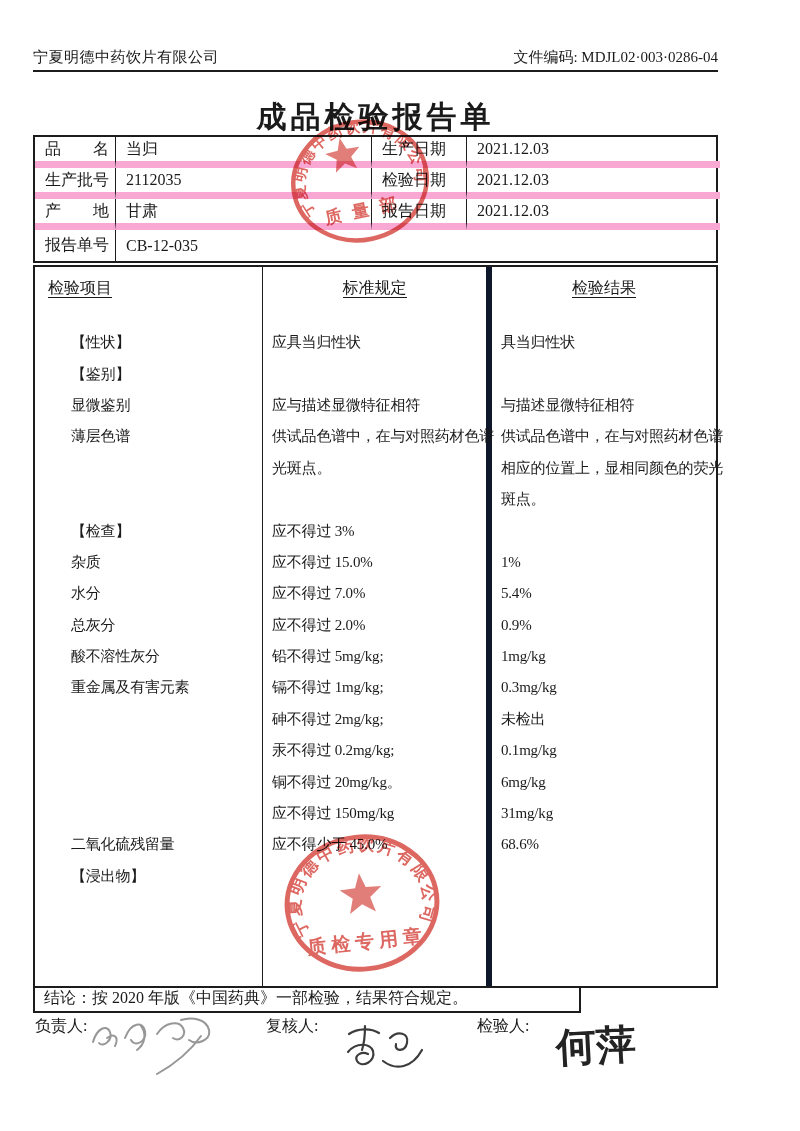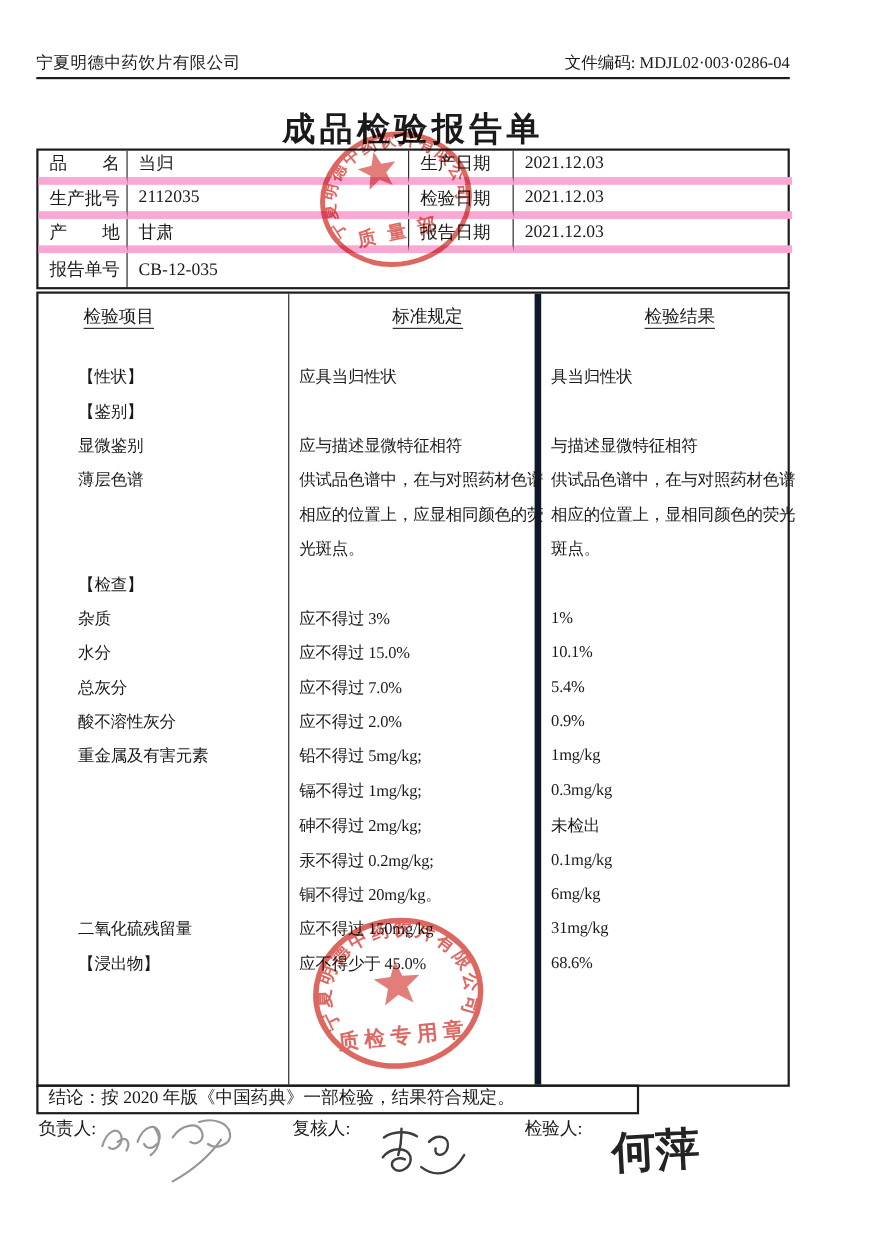--- a/index.html
+++ b/index.html
@@ -22,21 +22,21 @@
   .icell{border-right:1px solid #1c1c1c;border-bottom:7px solid #f9a8d4;
     display:flex;align-items:center;padding-left:10px;font-size:16px;
     box-sizing:border-box;white-space:nowrap;}
   .icell.last-col{border-right:none;}
   .icell.last-row{border-bottom:none;}
   .icell.span3{grid-column:2/5;border-right:none;}
   .jlabel{display:inline-block;}
   
   .main-table{left:33px;top:265px;width:685px;height:723px;
     border:2px solid #1c1c1c;box-sizing:border-box;}
-  .mcol{position:absolute;top:0;height:100%;box-sizing:border-box;padding-left:28px;}
+  .mcol{position:absolute;top:0;height:100%;box-sizing:border-box;}
   .mcol1{left:0;width:227px;}
   .mcol2{left:227px;width:230px;border-left:1px solid #1c1c1c;border-right:6px solid #0f172a;}
   .mcol3{left:457px;width:224px;}
   .mhead{height:60px;padding-top:11px;text-align:center;font-size:16px;box-sizing:border-box;}
   .mhead.left{text-align:left;padding-left:13px;}
   .mhead span{border-bottom:1px solid #1a1a1a;padding-bottom:1px;}
   .tlines{position:absolute;top:60px;left:0;right:0;}
   .tline{height:31.4px;display:flex;align-items:center;font-size:15px;
     white-space:nowrap;letter-spacing:-.2px;}
   .mcol1 .tline{padding-left:12px;margin-left:24px;}
@@ -114,21 +114,20 @@
         <div class="tline">【浸出物】</div>
       </div>
   </div>
   <div class="mcol mcol2">
     <div class="mhead"><span>标准规定</span></div>
     <div class="tlines" id="mcol-standards">
         <div class="tline">应具当归性状</div>
         <div class="tline"></div>
         <div class="tline">应与描述显微特征相符</div>
         <div class="tline">供试品色谱中，在与对照药材色谱</div>
-        <div class="tline">相应的位置上，应显相同颜色的荧</div>
         <div class="tline">光斑点。</div>
         <div class="tline"></div>
         <div class="tline">应不得过 3%</div>
         <div class="tline">应不得过 15.0%</div>
         <div class="tline">应不得过 7.0%</div>
         <div class="tline">应不得过 2.0%</div>
         <div class="tline">铅不得过 5mg/kg;</div>
         <div class="tline">镉不得过 1mg/kg;</div>
         <div class="tline">砷不得过 2mg/kg;</div>
         <div class="tline">汞不得过 0.2mg/kg;</div>
@@ -141,21 +140,20 @@
     <div class="mhead"><span>检验结果</span></div>
     <div class="tlines" id="mcol-results">
         <div class="tline">具当归性状</div>
         <div class="tline"></div>
         <div class="tline">与描述显微特征相符</div>
         <div class="tline">供试品色谱中，在与对照药材色谱</div>
         <div class="tline">相应的位置上，显相同颜色的荧光</div>
         <div class="tline">斑点。</div>
         <div class="tline"></div>
         <div class="tline">1%</div>
-        <div class="tline">10.1%</div>
         <div class="tline">5.4%</div>
         <div class="tline">0.9%</div>
         <div class="tline">1mg/kg</div>
         <div class="tline">0.3mg/kg</div>
         <div class="tline">未检出</div>
         <div class="tline">0.1mg/kg</div>
         <div class="tline">6mg/kg</div>
         <div class="tline">31mg/kg</div>
         <div class="tline">68.6%</div>
       </div>

